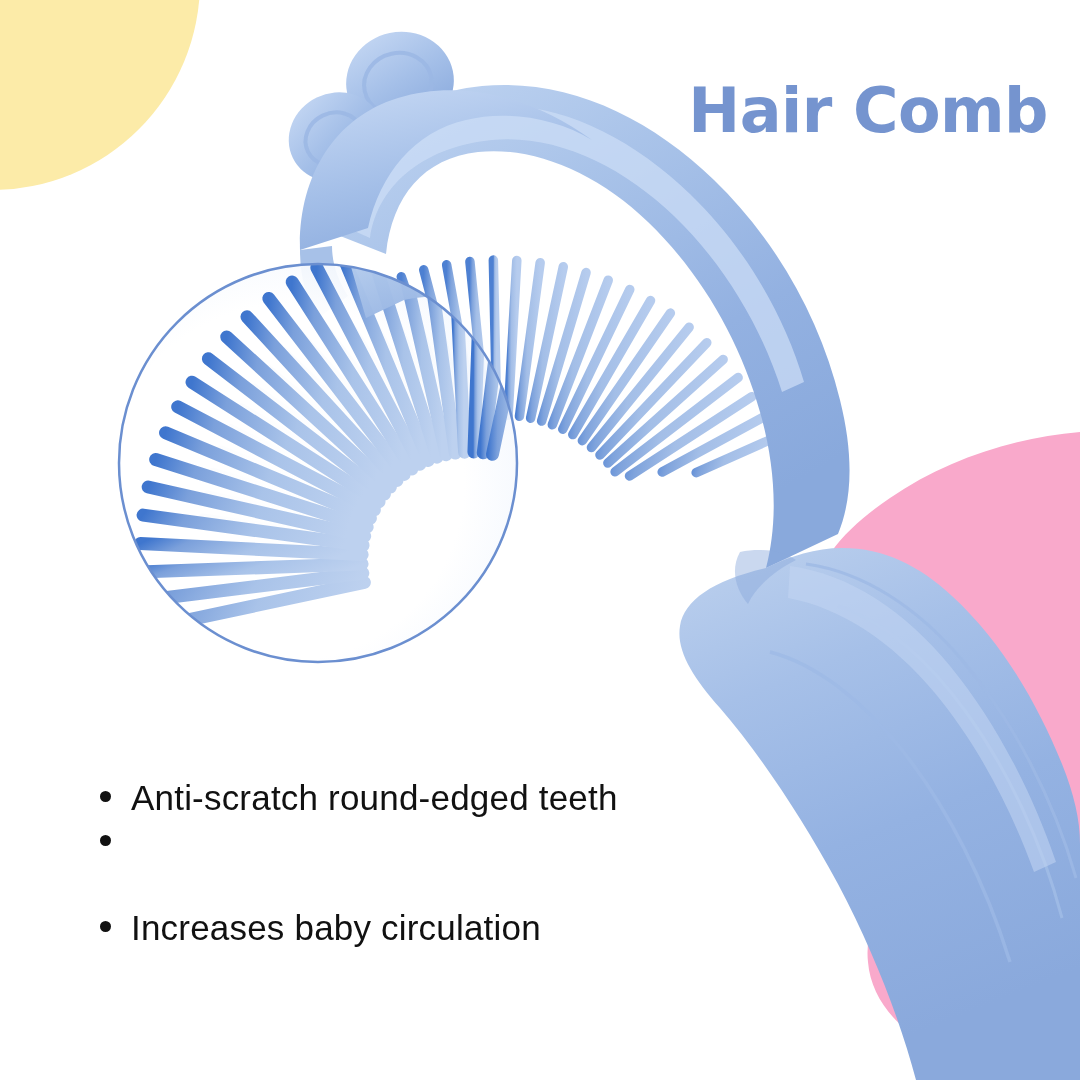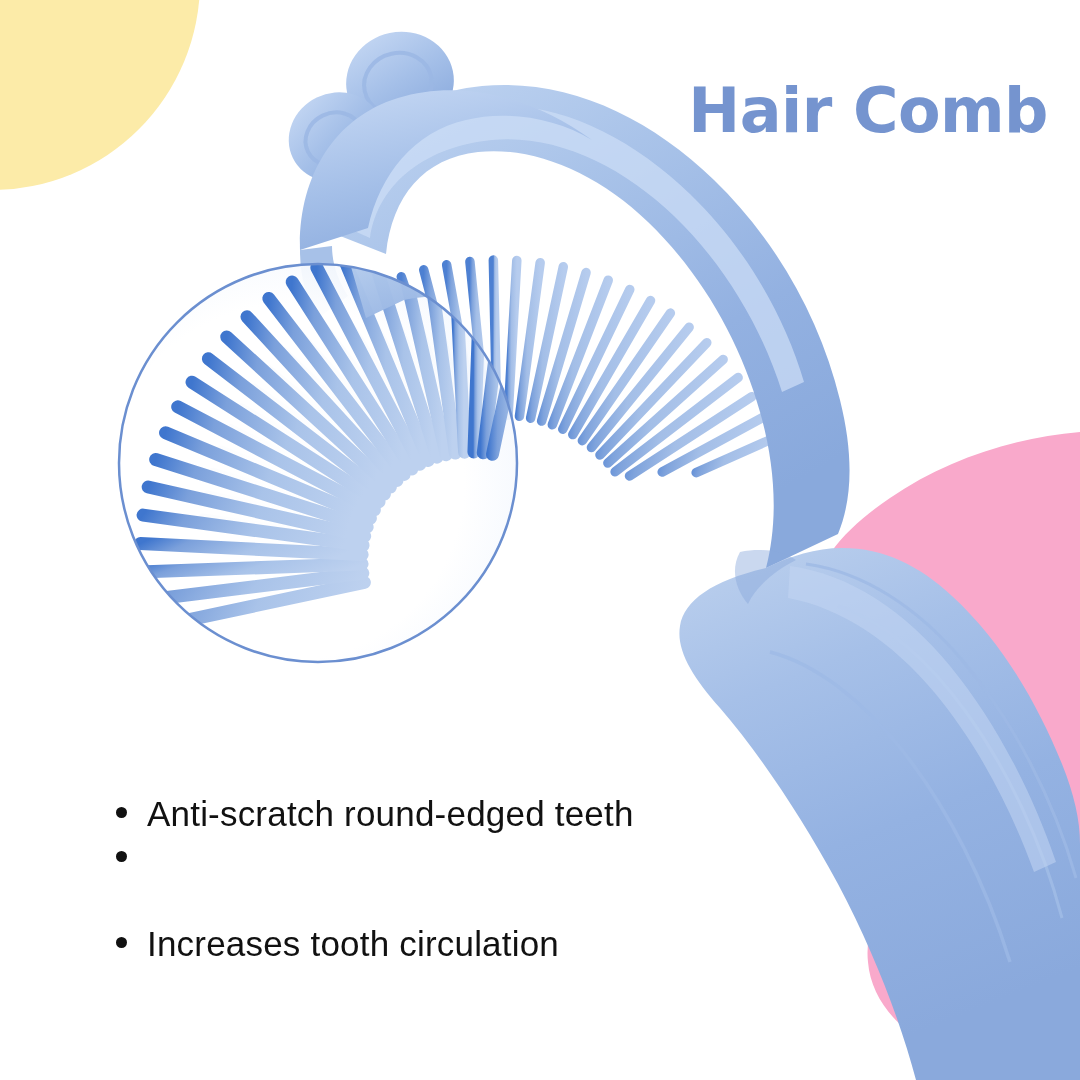--- a/index.html
+++ b/index.html
@@ -28,21 +28,21 @@
     text-align:center;
     font-family:"DejaVu Sans","Liberation Sans",sans-serif;
     margin-top:8px;
   }
 
   
   #feature-list{
     position:absolute;
     left:100px;
     top:778px;
-    margin:16px;padding:0;
+    margin:0;padding:0;
     list-style:none;
   }
   #feature-list li{
     display:flex;
     align-items:baseline;
     height:65px;
     color:#111111;
   }
   .bullet-dot{
     width:11px;height:11px;
@@ -299,15 +299,15 @@
 <ul id="feature-list">
   <li>
     <span class="bullet-dot"></span>
     <span class="bullet-text">Anti-scratch round-edged teeth</span>
   </li>
   <li>
     <span class="bullet-dot"></span>
   </li>
   <li>
     <span class="bullet-dot"></span>
-    <span class="bullet-text">Increases tooth circulation</span>
+    <span class="bullet-text">Increases baby circulation</span>
   </li>
 </ul>
 
 </body></html>

